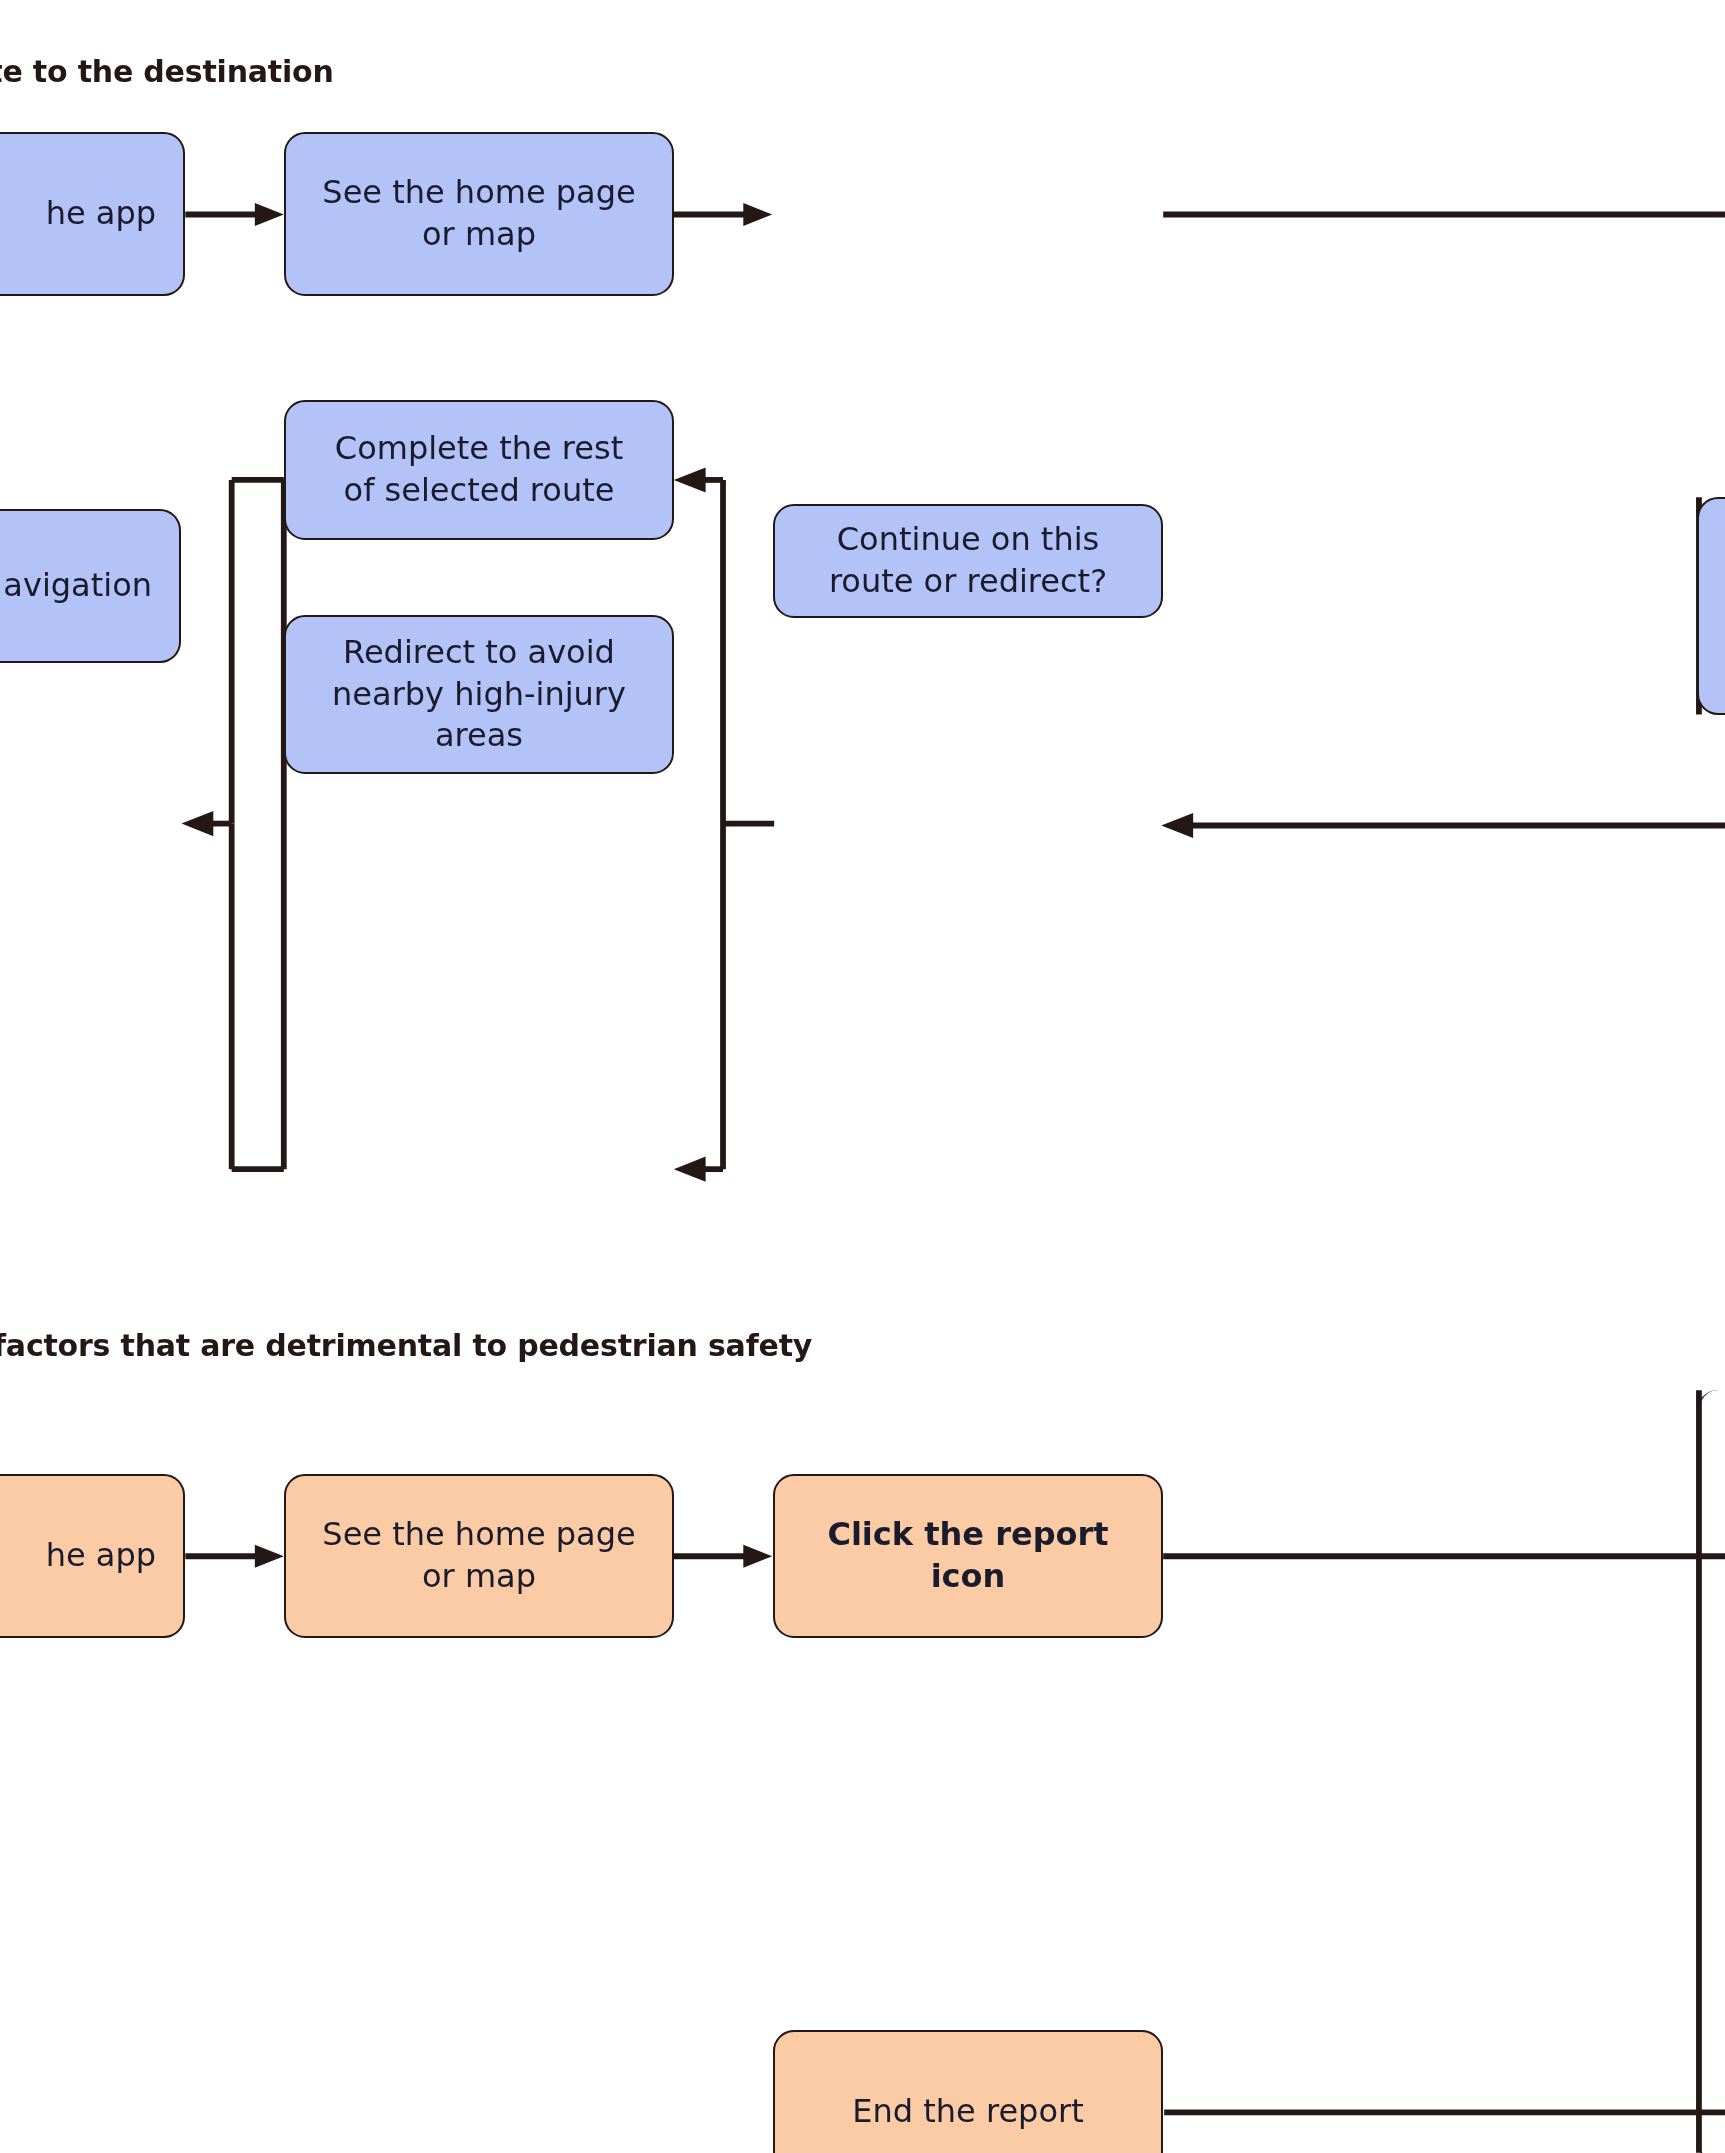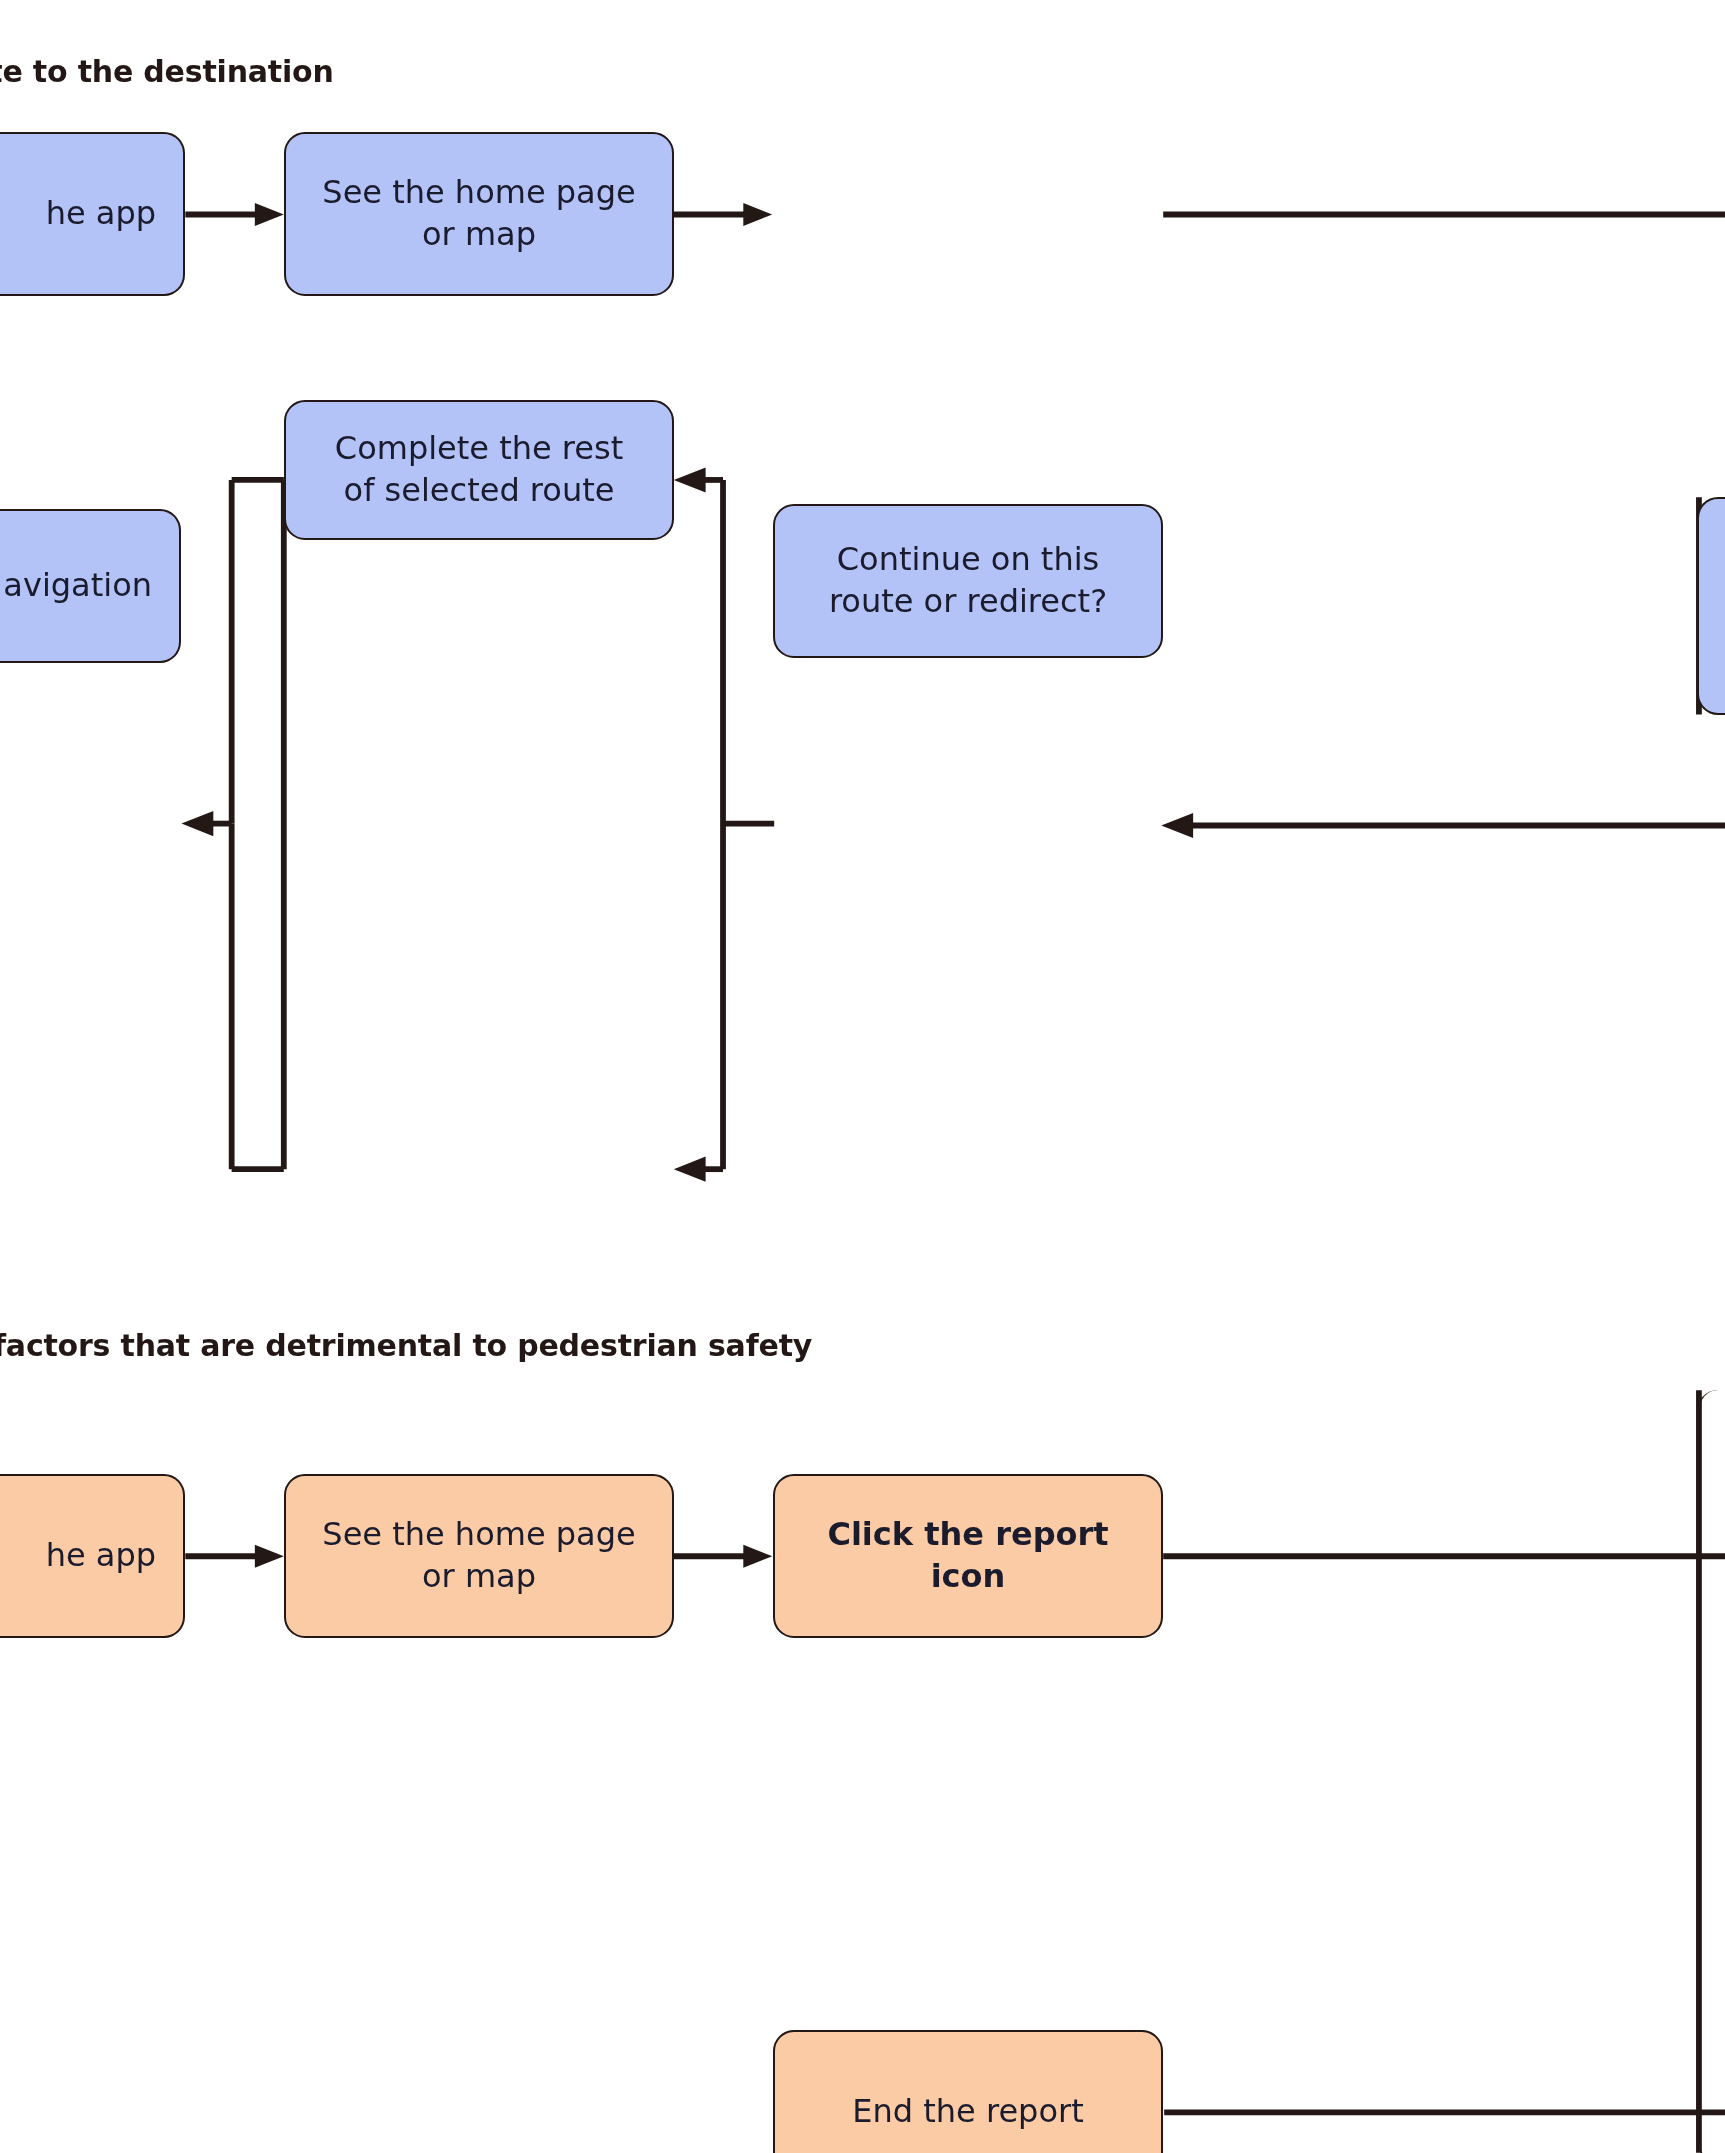--- a/index.html
+++ b/index.html
@@ -112,22 +112,23 @@
 
   <div class="node blue clip-left" style="left:-116px;top:132px;width:301px;height:164px;">he app</div>
 
   <div class="node blue" style="left:284px;top:132px;width:390px;height:164px;">See the home page<br>or map</div>
 
 
   <div class="node blue clip-left" style="left:-116px;top:509px;width:297px;height:154px;">avigation</div>
 
   <div class="node blue" style="left:284px;top:400px;width:390px;height:140px;">Complete the rest<br>of  selected route</div>
 
+  <div class="node blue" style="left:284px;top:615px;width:390px;height:159px;">Redirect to avoid<br>nearby high-injury<br>areas</div>
 
-  <div class="node blue" style="left:773px;top:504px;width:390px;height:154px;">Continue on this<br>route or redirect?</div>
+  <div class="node blue" style="left:773px;top:504px;width:390px;height:114px;">Continue on this<br>route or redirect?</div>
 
   <div class="node blue clip-right" style="left:1697px;top:497px;width:58px;height:218px;"></div>
 
   <div class="section-title" style="left: -46px; top: 1328px;">rt factors that are detrimental to pedestrian safety</div>
 
   <div class="node orange clip-left" style="left:-116px;top:1474px;width:301px;height:164px;">he app</div>
 
   <div class="node orange" style="left:284px;top:1474px;width:390px;height:164px;">See the home page<br>or map</div>
 
   <div class="node orange" style="left:773px;top:1474px;width:390px;height:164px;font-weight:bold;">Click the report icon</div>

